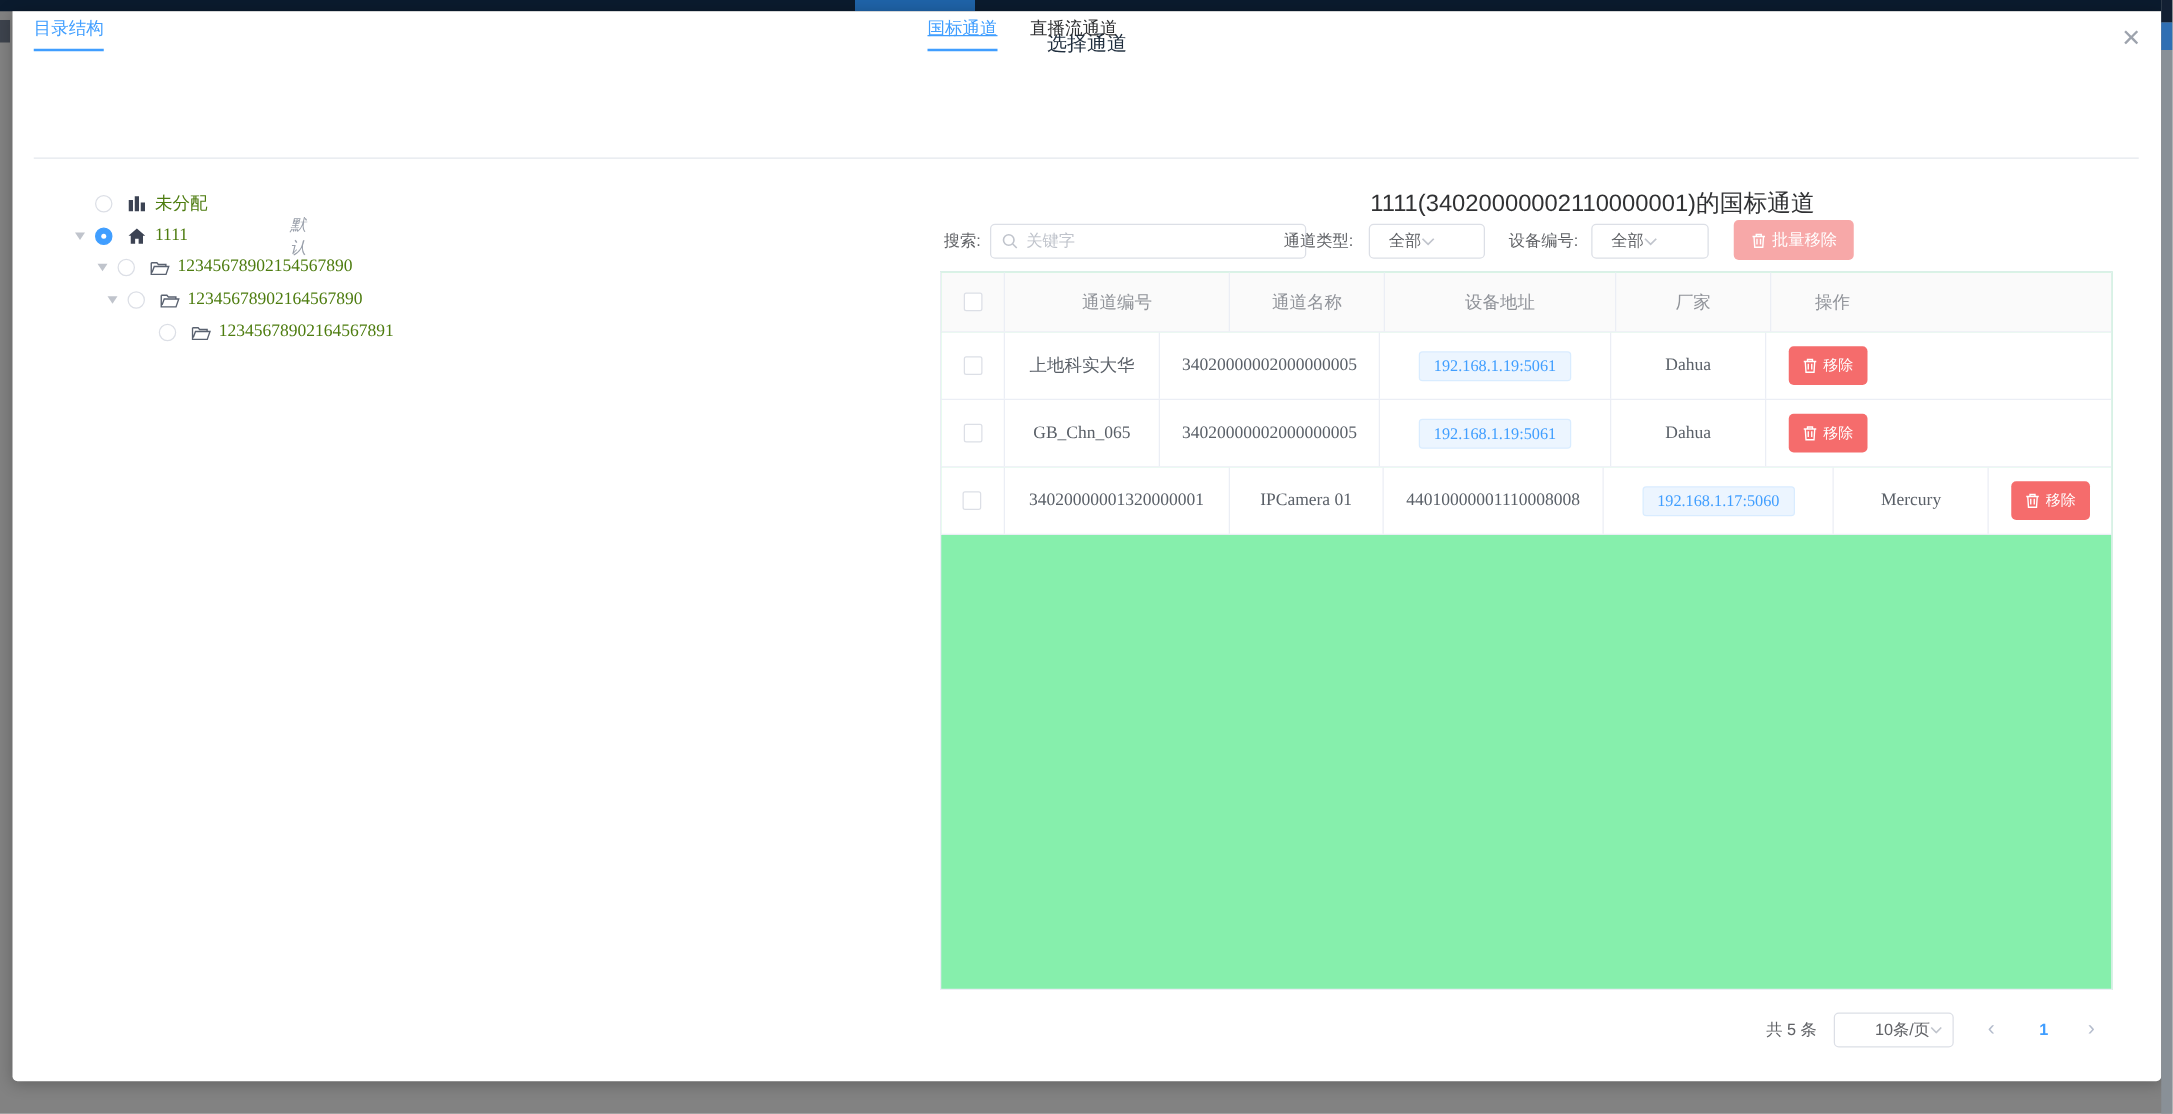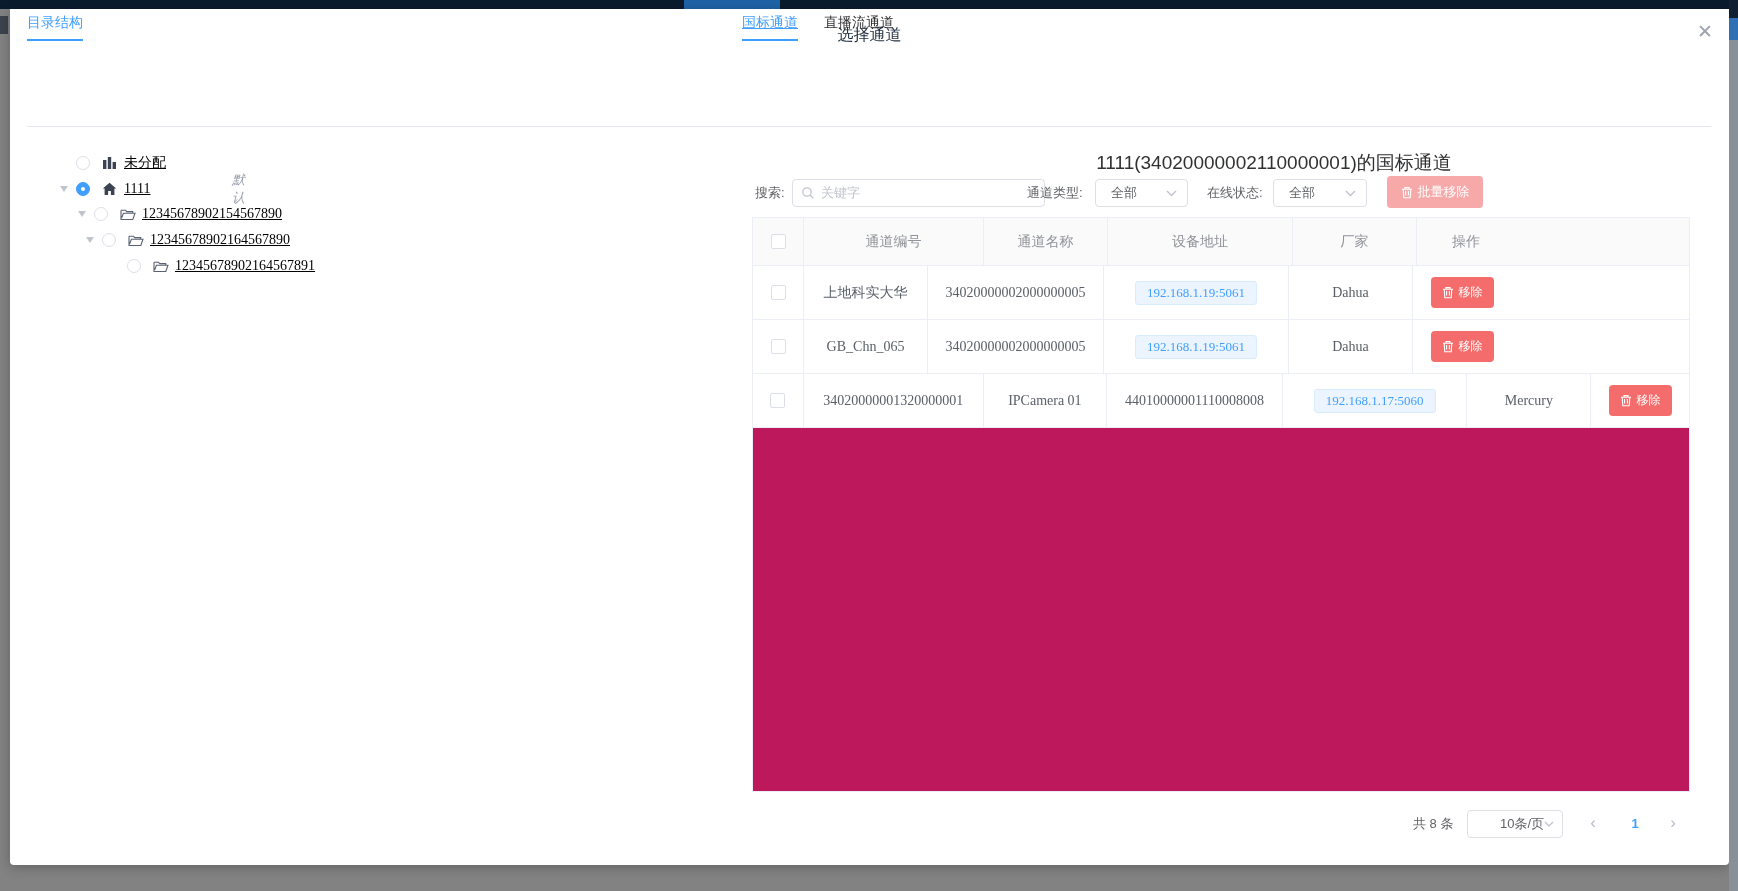--- a/index.html
+++ b/index.html
@@ -28,39 +28,39 @@
   
   .tree-row{position:absolute;height:26px;display:flex;align-items:center;}
   .caret{width:0;height:0;border-left:4.5px solid transparent;border-right:4.5px solid transparent;
          border-top:6px solid #c0c4cc;margin-right:8px;}
   .caret.hidden{visibility:hidden;}
   .radio{width:14px;height:14px;border:1px solid #dcdfe6;border-radius:50%;background:#fff;
          box-sizing:border-box;margin-right:12px;flex:none;position:relative;}
   .radio.checked{background:#409EFF;border-color:#409EFF;}
   .radio.checked::after{content:"";position:absolute;left:4px;top:4px;width:4px;height:4px;border-radius:50%;background:#fff;}
   .tree-icon{width:16px;height:16px;margin-right:6px;flex:none;display:flex;align-items:center;}
-  .tree-label{font-size:14px;color:#000000;white-space:nowrap;text-decoration:underline;}
+  .tree-label{font-size:14px;color:#4d7c0f;white-space:nowrap;}
   .tree-suffix{position:absolute;left:172px;font-size:13px;color:#9aa0ab;font-style:italic;}
 
   
   .tbl-title{position:absolute;left:827px;top:141px;width:874px;text-align:center;font-size:19px;color:#303133;white-space:nowrap;}
   .flt-label{position:absolute;top:169px;height:30px;line-height:30px;font-size:13px;color:#606266;white-space:nowrap;}
   .inputbox{position:absolute;top:170px;height:28px;box-sizing:border-box;border:1px solid #dcdfe6;border-radius:4px;
             background:#fff;display:flex;align-items:center;}
   .inputbox .ph{font-size:13px;color:#c0c4cc;}
   .selbox{position:absolute;top:170px;height:28px;box-sizing:border-box;border:1px solid #dcdfe6;border-radius:4px;
-          background:#fff;display:flex;align-items:center;justify-content:space-between;padding:0 10px 0 15px;cursor:pointer;}
+          background:#fff;display:flex;align-items:center;justify-content:flex-start;padding:0 10px 0 15px;cursor:pointer;}
   .selbox .val{font-size:13px;color:#606266;}
   .btn-batch{position:absolute;left:1377px;top:167px;width:96px;height:32px;border:none;border-radius:4px;
              background:#f7a8a8;color:#fff;font-size:13px;display:flex;align-items:center;justify-content:center;
              gap:5px;cursor:not-allowed;}
 
   
   .tbl{position:absolute;left:742px;top:208px;width:938px;height:575px;box-sizing:border-box;
-       border:1px solid #ebeef5;background:#be185d;}
+       border:1px solid #ebeef5;background:#86efac;}
   .t-hrow{display:flex;height:47px;background:#fafafa;border-bottom:1px solid #ebeef5;}
   .t-row{display:flex;height:53px;border-bottom:1px solid #ebeef5;background:#fff;}
   .t-cell{box-sizing:border-box;border-right:1px solid #ebeef5;display:flex;align-items:center;justify-content:center;
           font-size:14px;color:#5a6068;overflow:hidden;white-space:nowrap;}
   .t-cell:last-child{border-right:none;}
   .t-hcell{font-size:14px;color:#909399;}
   .cbx{width:15px;height:15px;border:1px solid #dcdfe6;border-radius:2px;background:#fff;box-sizing:border-box;cursor:pointer;}
   .tag{background:#ecf5ff;border:1px solid #d9ecff;border-radius:3px;color:#409EFF;font-size:13px;
        height:24px;line-height:22px;padding:0 11px;box-sizing:border-box;}
   .btn-remove{border:none;border-radius:4px;background:#f56c6c;color:#fff;font-size:12px;height:31px;padding:0 11px;
@@ -180,21 +180,21 @@
     <div class="flt-label" style="left:1017px;">通道类型:</div>
     <div class="selbox" style="left:1085px;width:93px;">
       <span class="val">全部</span>
       <span>
         <svg width="11" height="7" viewBox="0 0 11 7">
             <polyline points="1,1 5.5,5.5 10,1" fill="none" stroke="#c0c4cc" stroke-width="1.4"></polyline>
           </svg>
       </span>
     </div>
 
-    <div class="flt-label" style="left:1197px;">在线状态:</div>
+    <div class="flt-label" style="left:1197px;">设备编号:</div>
     <div class="selbox" style="left:1263px;width:94px;">
       <span class="val">全部</span>
       <span>
         <svg width="11" height="7" viewBox="0 0 11 7">
             <polyline points="1,1 5.5,5.5 10,1" fill="none" stroke="#c0c4cc" stroke-width="1.4"></polyline>
           </svg>
       </span>
     </div>
 
     <button class="btn-batch">
@@ -278,21 +278,21 @@
                     <path d="M1 3.2h10M4 3V1.6h4V3M2.2 3.2l.6 8.6h6.4l.6-8.6M4.6 5v4.6M7.4 5v4.6" fill="none" stroke="#fff" stroke-width="1.1"></path>
                   </svg>
                 </span>
                 <span>移除</span>
               </button>
             </div>
           </div>
         </div>
     </div>
 
-    <div class="pg-text" style="left:1403px;">共 8 条</div>
+    <div class="pg-text" style="left:1403px;">共 5 条</div>
     <div class="pg-sel">
       <span>10条/页</span>
       <span>
         <svg width="10" height="6" viewBox="0 0 10 6">
             <polyline points="1,1 5,5 9,1" fill="none" stroke="#c0c4cc" stroke-width="1.3"></polyline>
           </svg>
       </span>
     </div>
     <div class="pg-arrow" style="left:1571px;">‹</div>
     <div class="pg-num">1</div>

